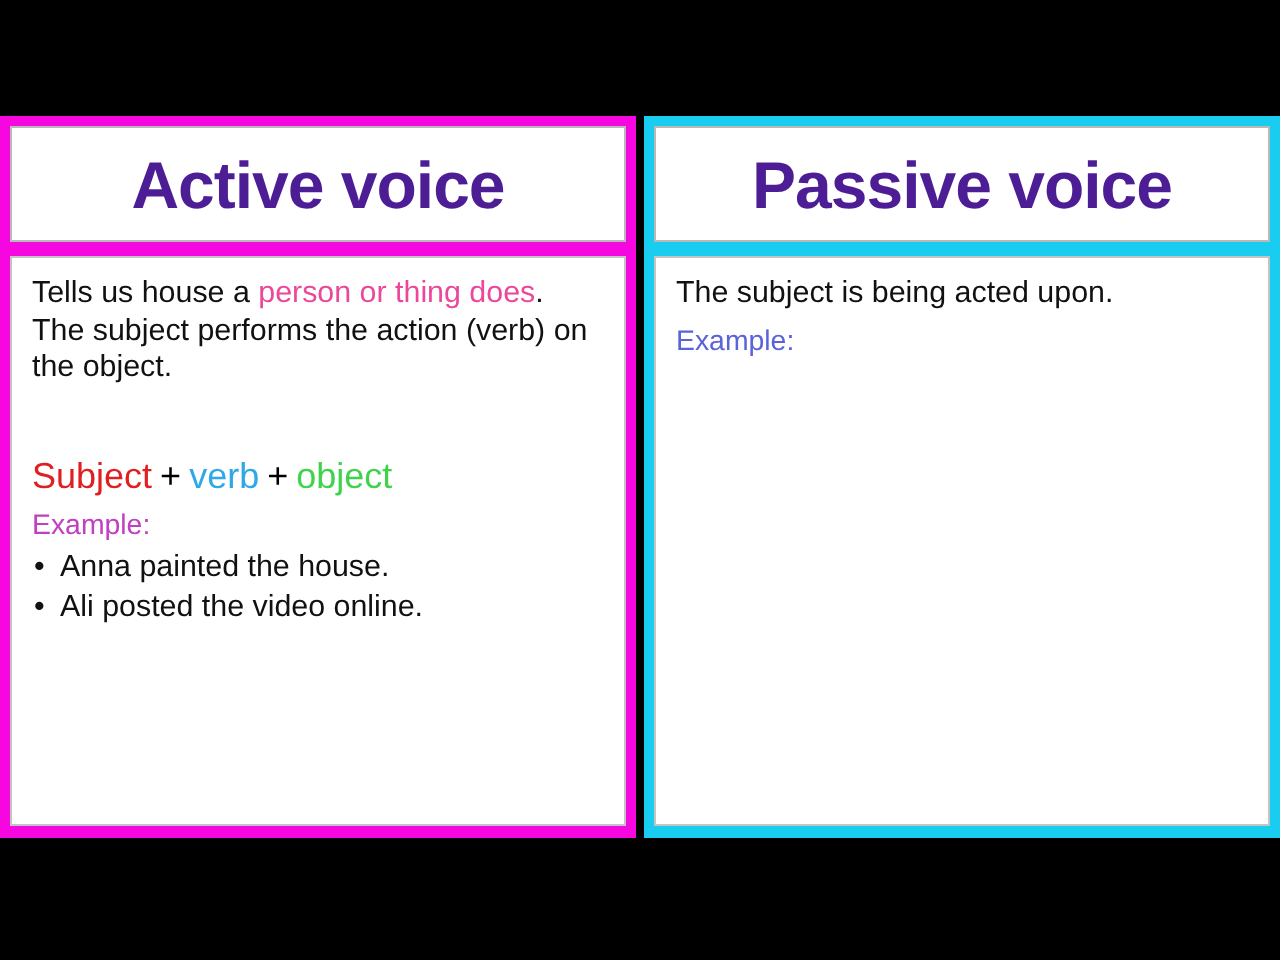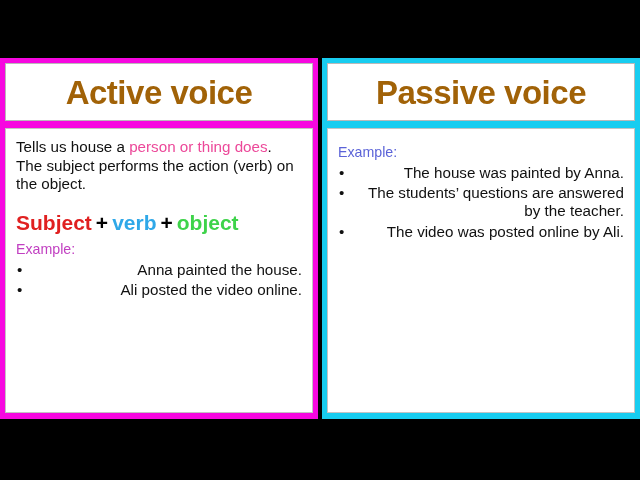--- a/index.html
+++ b/index.html
@@ -44,21 +44,21 @@
     box-sizing: border-box;
     height: 58px;
     display: flex;
     align-items: center;
     justify-content: center;
     margin-bottom: 7px;
   }
   .title-text {
     font-size: 33px;
     font-weight: bold;
-    color: #a16207;
+    color: #4c1d95;
     letter-spacing: -0.5px;
     line-height: 1;
   }
 
   .body-box {
     background: #ffffff;
     border: 1px solid #c4c4c4;
     box-sizing: border-box;
     flex: 1 1 auto;
     padding: 9px 10px 8px 10px;
@@ -69,23 +69,23 @@
   .intro {
     font-size: 15.2px;
     color: #111111;
     line-height: 1.22;
   }
   .intro p { margin: 0; }
   .hl-active { color: #ec4899; }
   .hl-passive { color: #5b63d8; }
 
   .formula {
-    margin-top: 17px;
-    font-size: 21px;
-    font-weight: bold;
+    margin-top: 34px;
+    font-size: 18px;
+    font-weight: normal;
     white-space: nowrap;
   }
   .panel.passive-panel .formula { padding-left: 6px; }
   .f-red   { color: #e02020; }
   .f-cyan  { color: #2fa8e8; }
   .f-green { color: #3ed34a; }
   .f-plus  { color: #000000; padding: 0 4px; }
 
   .example-label {
     margin-top: 6px;
@@ -95,21 +95,20 @@
   .example-label.c-active { color: #c13fc1; }
   .example-label.c-passive { color: #5b63d8; }
 
   .bullets {
     margin: 4px 0 0 0;
     padding: 0;
     list-style: none;
     font-size: 15.2px;
     color: #111111;
     line-height: 1.2;
-    text-align: right;
   }
   .bullets li {
     position: relative;
     padding-left: 14px;
     margin-bottom: 2px;
   }
   .bullets li::before {
     content: "\2022";
     position: absolute;
     left: 1px;
@@ -150,28 +149,24 @@
 
     <div class="panel passive-panel">
 
       <div class="title-box">
         <div class="title-text">Passive voice</div>
       </div>
 
       <div class="body-box">
 
         <div class="intro">
+          <p>The subject is being acted upon.</p>
         </div>
 
 
         <div class="example-label c-passive">Example:</div>
 
-        <ul class="bullets">
-          <li>The house was painted by Anna.</li>
-          <li>The students’ questions are answered by the teacher.</li>
-          <li>The video was posted online by Ali.</li>
-        </ul>
 
       </div>
     </div>
 
   </div>
 </div>
 
 </body></html>

